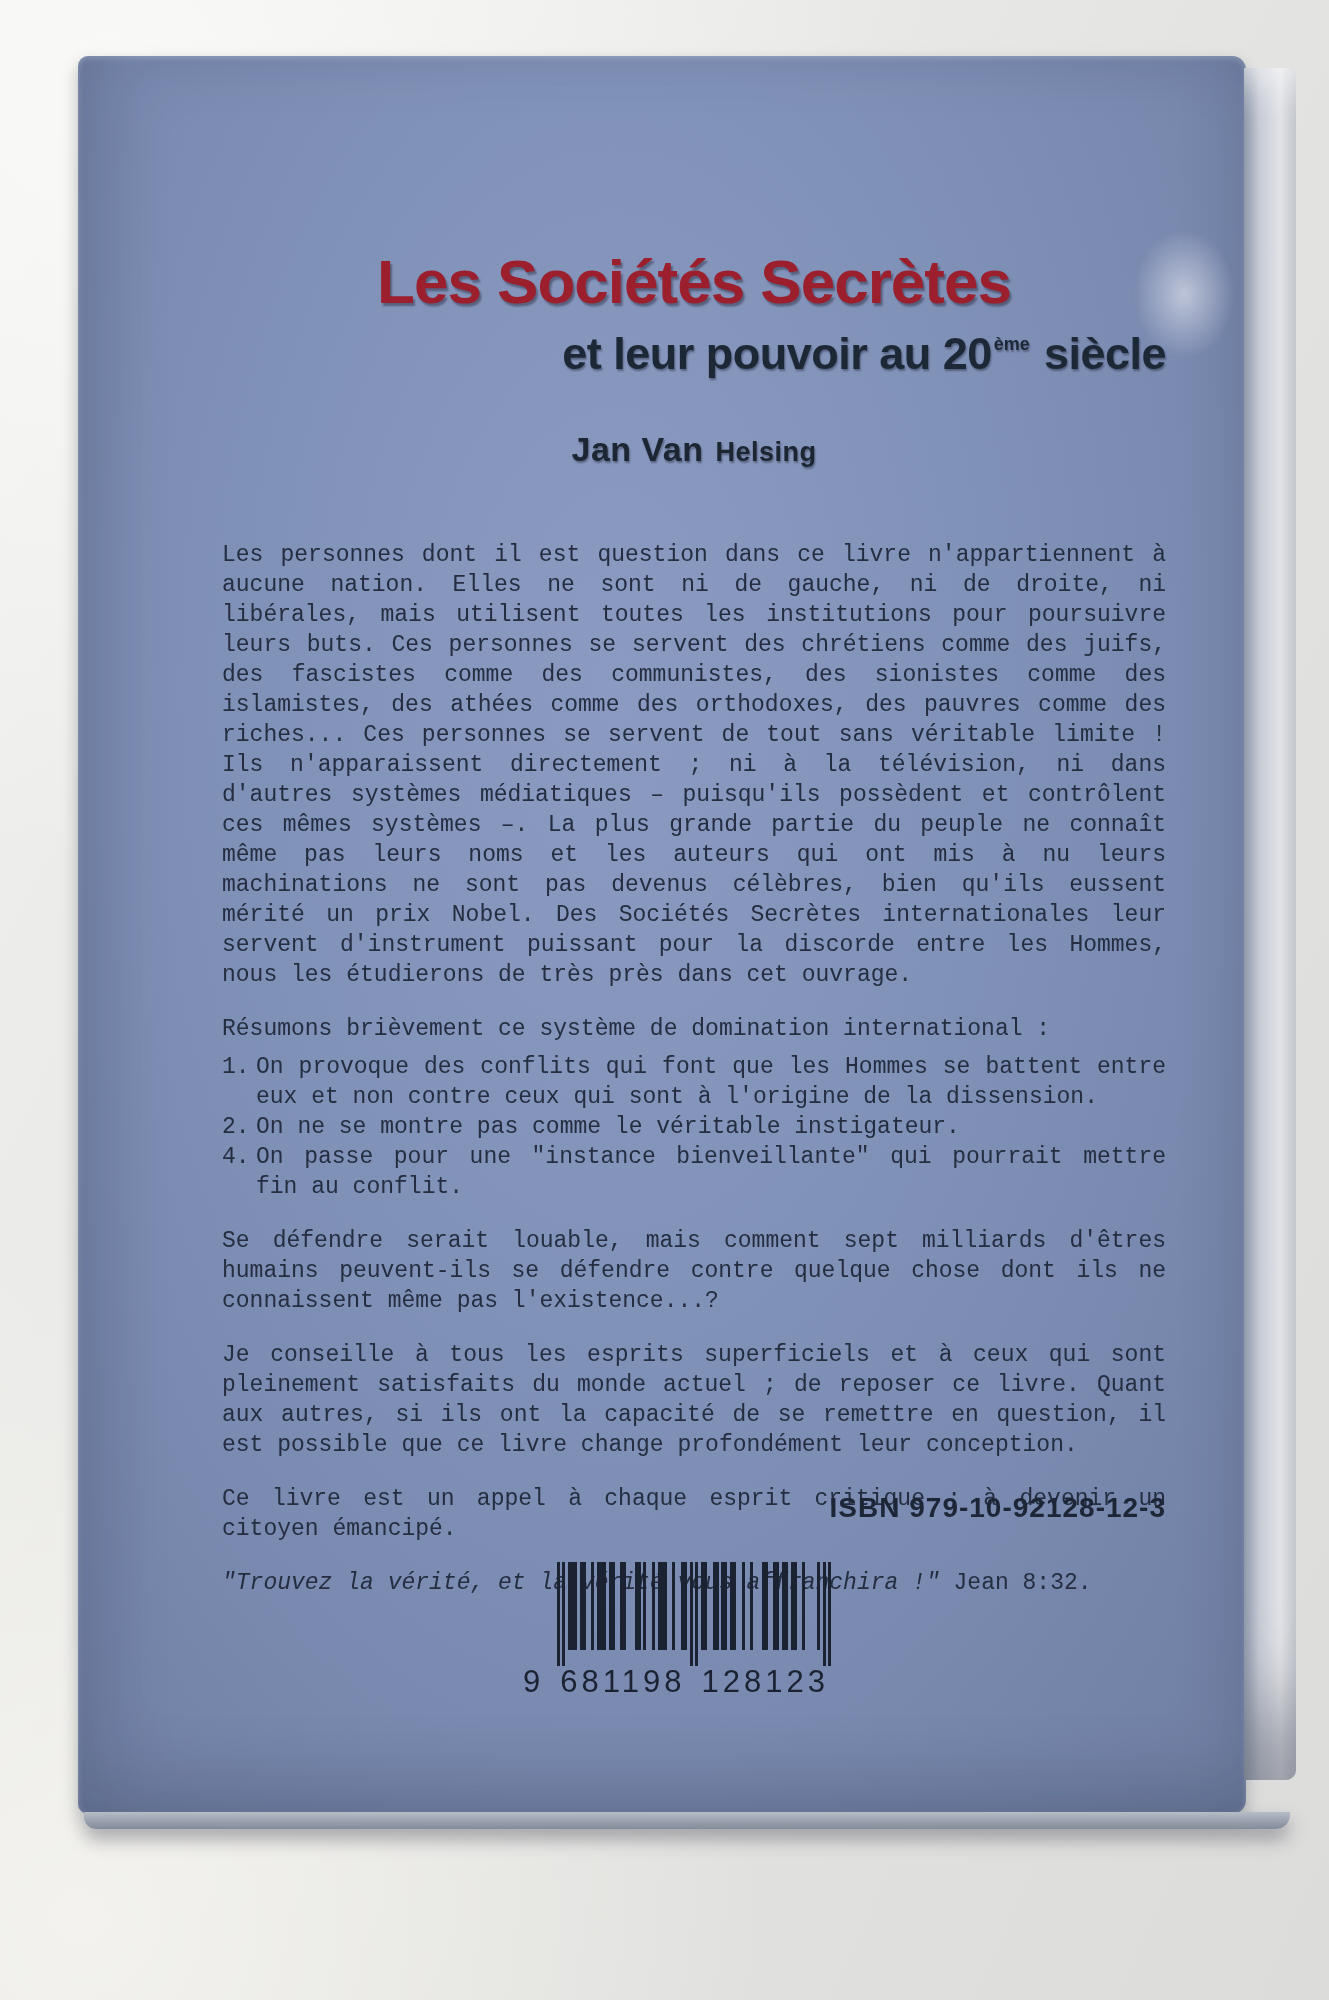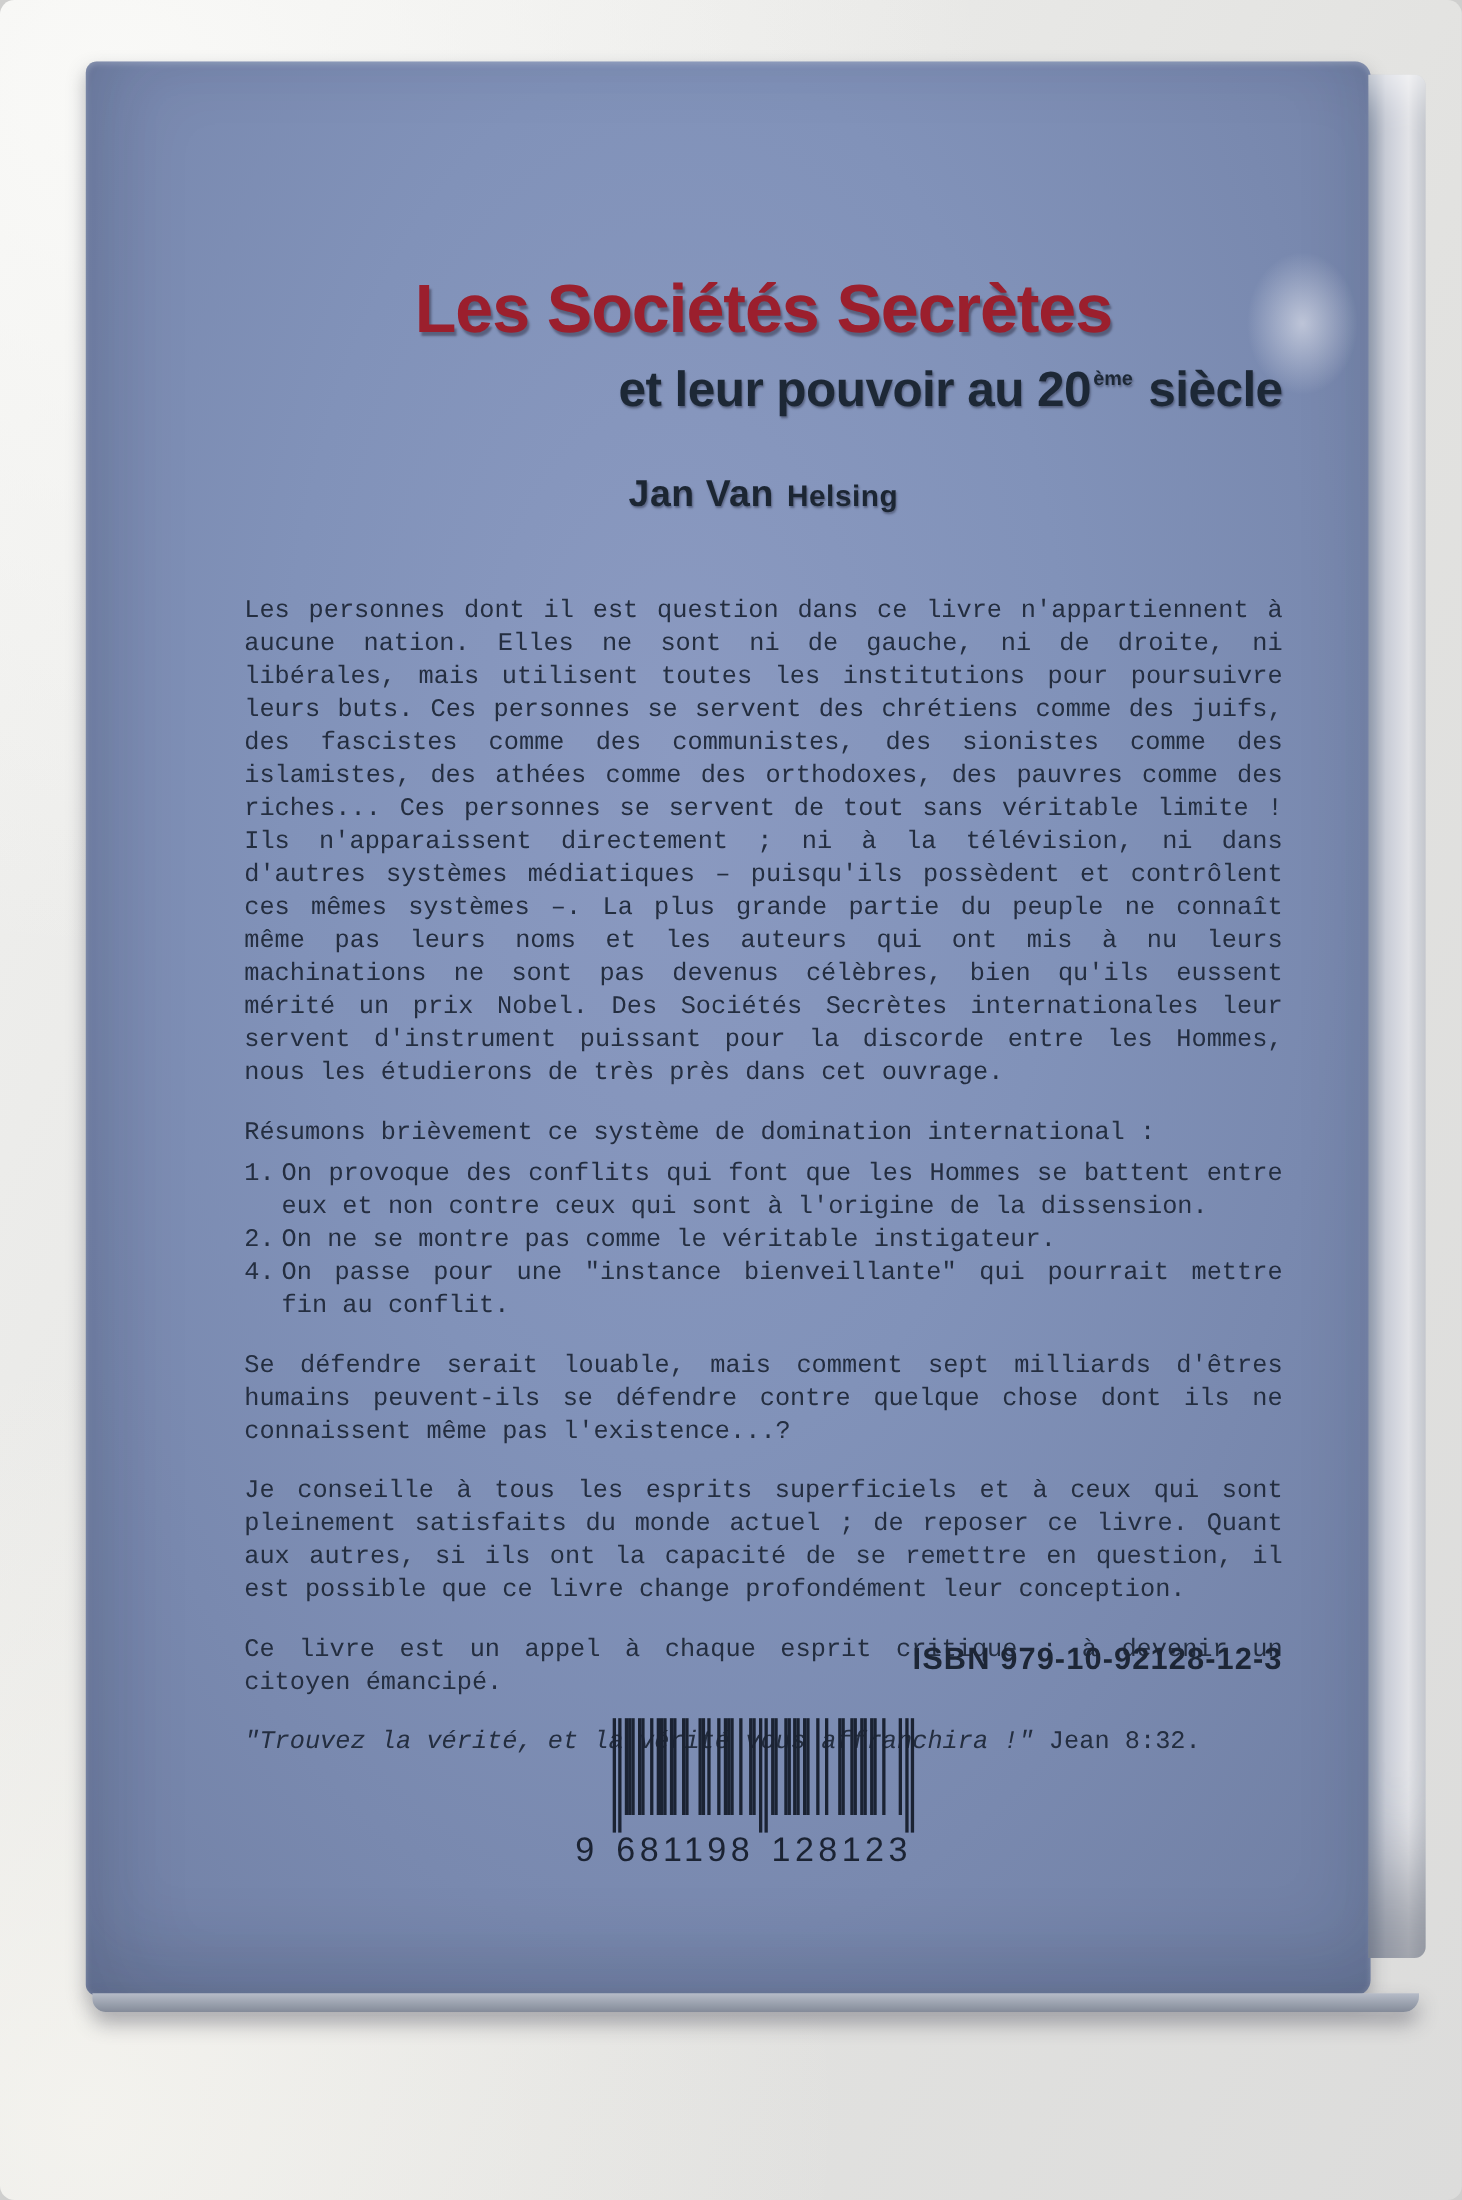--- a/index.html
+++ b/index.html
@@ -3,21 +3,20 @@
 <meta charset="utf-8">
 <style>
   html,body{margin:0;padding:0;background:#cfcfce;}
   .photo{
     position:relative;width:1329px;height:2000px;overflow:hidden;
     background:
       radial-gradient(circle at 8% 4%, rgba(250,250,248,.9) 0%, rgba(250,250,248,0) 35%),
       radial-gradient(circle at 6% 96%, rgba(246,245,240,.8) 0%, rgba(246,245,240,0) 30%),
       linear-gradient(115deg,#f1f1ef 0%,#e9e9e7 35%,#e2e2e0 62%,#dcdcdb 100%);
     font-family:"Liberation Sans",sans-serif;
-    border-radius:13px;
   }
   .book{
     position:absolute;left:78px;top:56px;width:1168px;height:1758px;
     border-radius:10px 14px 14px 10px;
     background:radial-gradient(ellipse at 46% 36%, #8b9ac1 0%, #8192b9 40%, #7989af 68%, #6f7ea2 100%);
     box-shadow:
       inset 0 2px 6px rgba(255,255,255,.22),
       inset 0 -34px 70px rgba(20,25,45,.14),
       inset 34px 0 70px rgba(20,25,45,.08),
       0 8px 16px rgba(60,62,75,.35);

